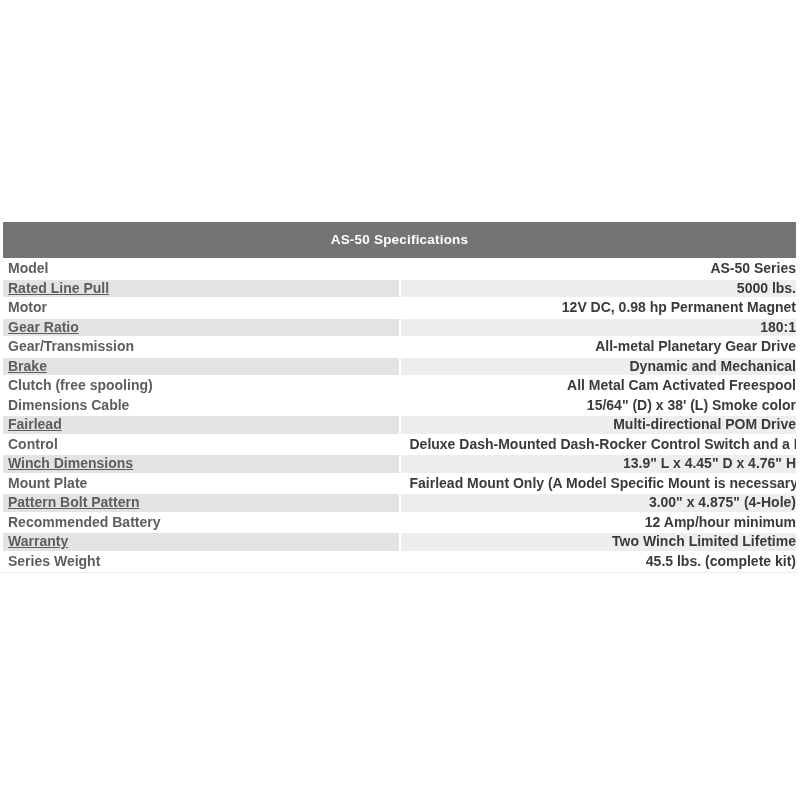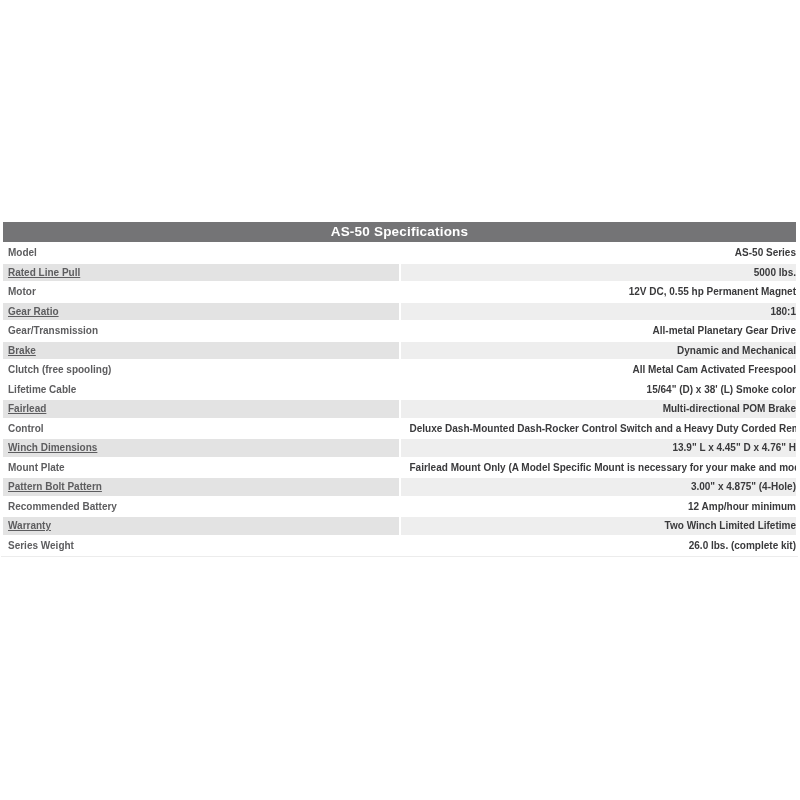--- a/index.html
+++ b/index.html
@@ -37,29 +37,29 @@
     border-spacing: 2px;
     table-layout: fixed;
     box-shadow: 0 1px 0 #ececec;
   }
   th.table-title {
     background: var(--header-bg);
     color: var(--header-text);
     font-size: 13.5px;
     font-weight: 700;
     text-align: center;
-    height: 20px;
+    height: 36px;
     line-height: 20px;
     padding: 0;
     letter-spacing: 0.2px;
     margin-left: 48px;
   }
   td {
     height: 17.5px;
-    font-size: 10px;
+    font-size: 14px;
     font-weight: 700;
     line-height: 17.5px;
     vertical-align: middle;
     padding: 0;
     white-space: nowrap;
     overflow: hidden;
   }
   td.spec-label {
     width: 134px;
     color: var(--label-text);
@@ -87,45 +87,45 @@
       <tr>
         <td class="spec-label">Model</td>
         <td class="spec-value">AS-50 Series</td>
       </tr>
       <tr class="striped">
         <td class="spec-label">Rated Line Pull</td>
         <td class="spec-value">5000 lbs.</td>
       </tr>
       <tr>
         <td class="spec-label">Motor</td>
-        <td class="spec-value">12V DC, 0.55 hp Permanent Magnet</td>
+        <td class="spec-value">12V DC, 0.98 hp Permanent Magnet</td>
       </tr>
       <tr class="striped">
         <td class="spec-label">Gear Ratio</td>
         <td class="spec-value">180:1</td>
       </tr>
       <tr>
         <td class="spec-label">Gear/Transmission</td>
         <td class="spec-value">All-metal Planetary Gear Drive</td>
       </tr>
       <tr class="striped">
         <td class="spec-label">Brake</td>
         <td class="spec-value">Dynamic and Mechanical</td>
       </tr>
       <tr>
         <td class="spec-label">Clutch (free spooling)</td>
         <td class="spec-value">All Metal Cam Activated Freespool</td>
       </tr>
       <tr>
-        <td class="spec-label">Lifetime Cable</td>
+        <td class="spec-label">Dimensions Cable</td>
         <td class="spec-value">15/64" (D) x 38' (L) Smoke color</td>
       </tr>
       <tr class="striped">
         <td class="spec-label">Fairlead</td>
-        <td class="spec-value">Multi-directional POM Brake</td>
+        <td class="spec-value">Multi-directional POM Drive</td>
       </tr>
       <tr>
         <td class="spec-label">Control</td>
         <td class="spec-value">Deluxe Dash-Mounted Dash-Rocker Control Switch and a Heavy Duty Corded Remote Switch</td>
       </tr>
       <tr class="striped">
         <td class="spec-label">Winch Dimensions</td>
         <td class="spec-value">13.9" L x 4.45" D x 4.76" H</td>
       </tr>
       <tr>
@@ -139,17 +139,17 @@
       <tr>
         <td class="spec-label">Recommended Battery</td>
         <td class="spec-value">12 Amp/hour minimum</td>
       </tr>
       <tr class="striped">
         <td class="spec-label">Warranty</td>
         <td class="spec-value">Two Winch Limited Lifetime</td>
       </tr>
       <tr>
         <td class="spec-label">Series Weight</td>
-        <td class="spec-value">26.0 lbs. (complete kit)</td>
+        <td class="spec-value">45.5 lbs. (complete kit)</td>
       </tr>
     </tbody>
   </table>
 </div>
 
 </body></html>

